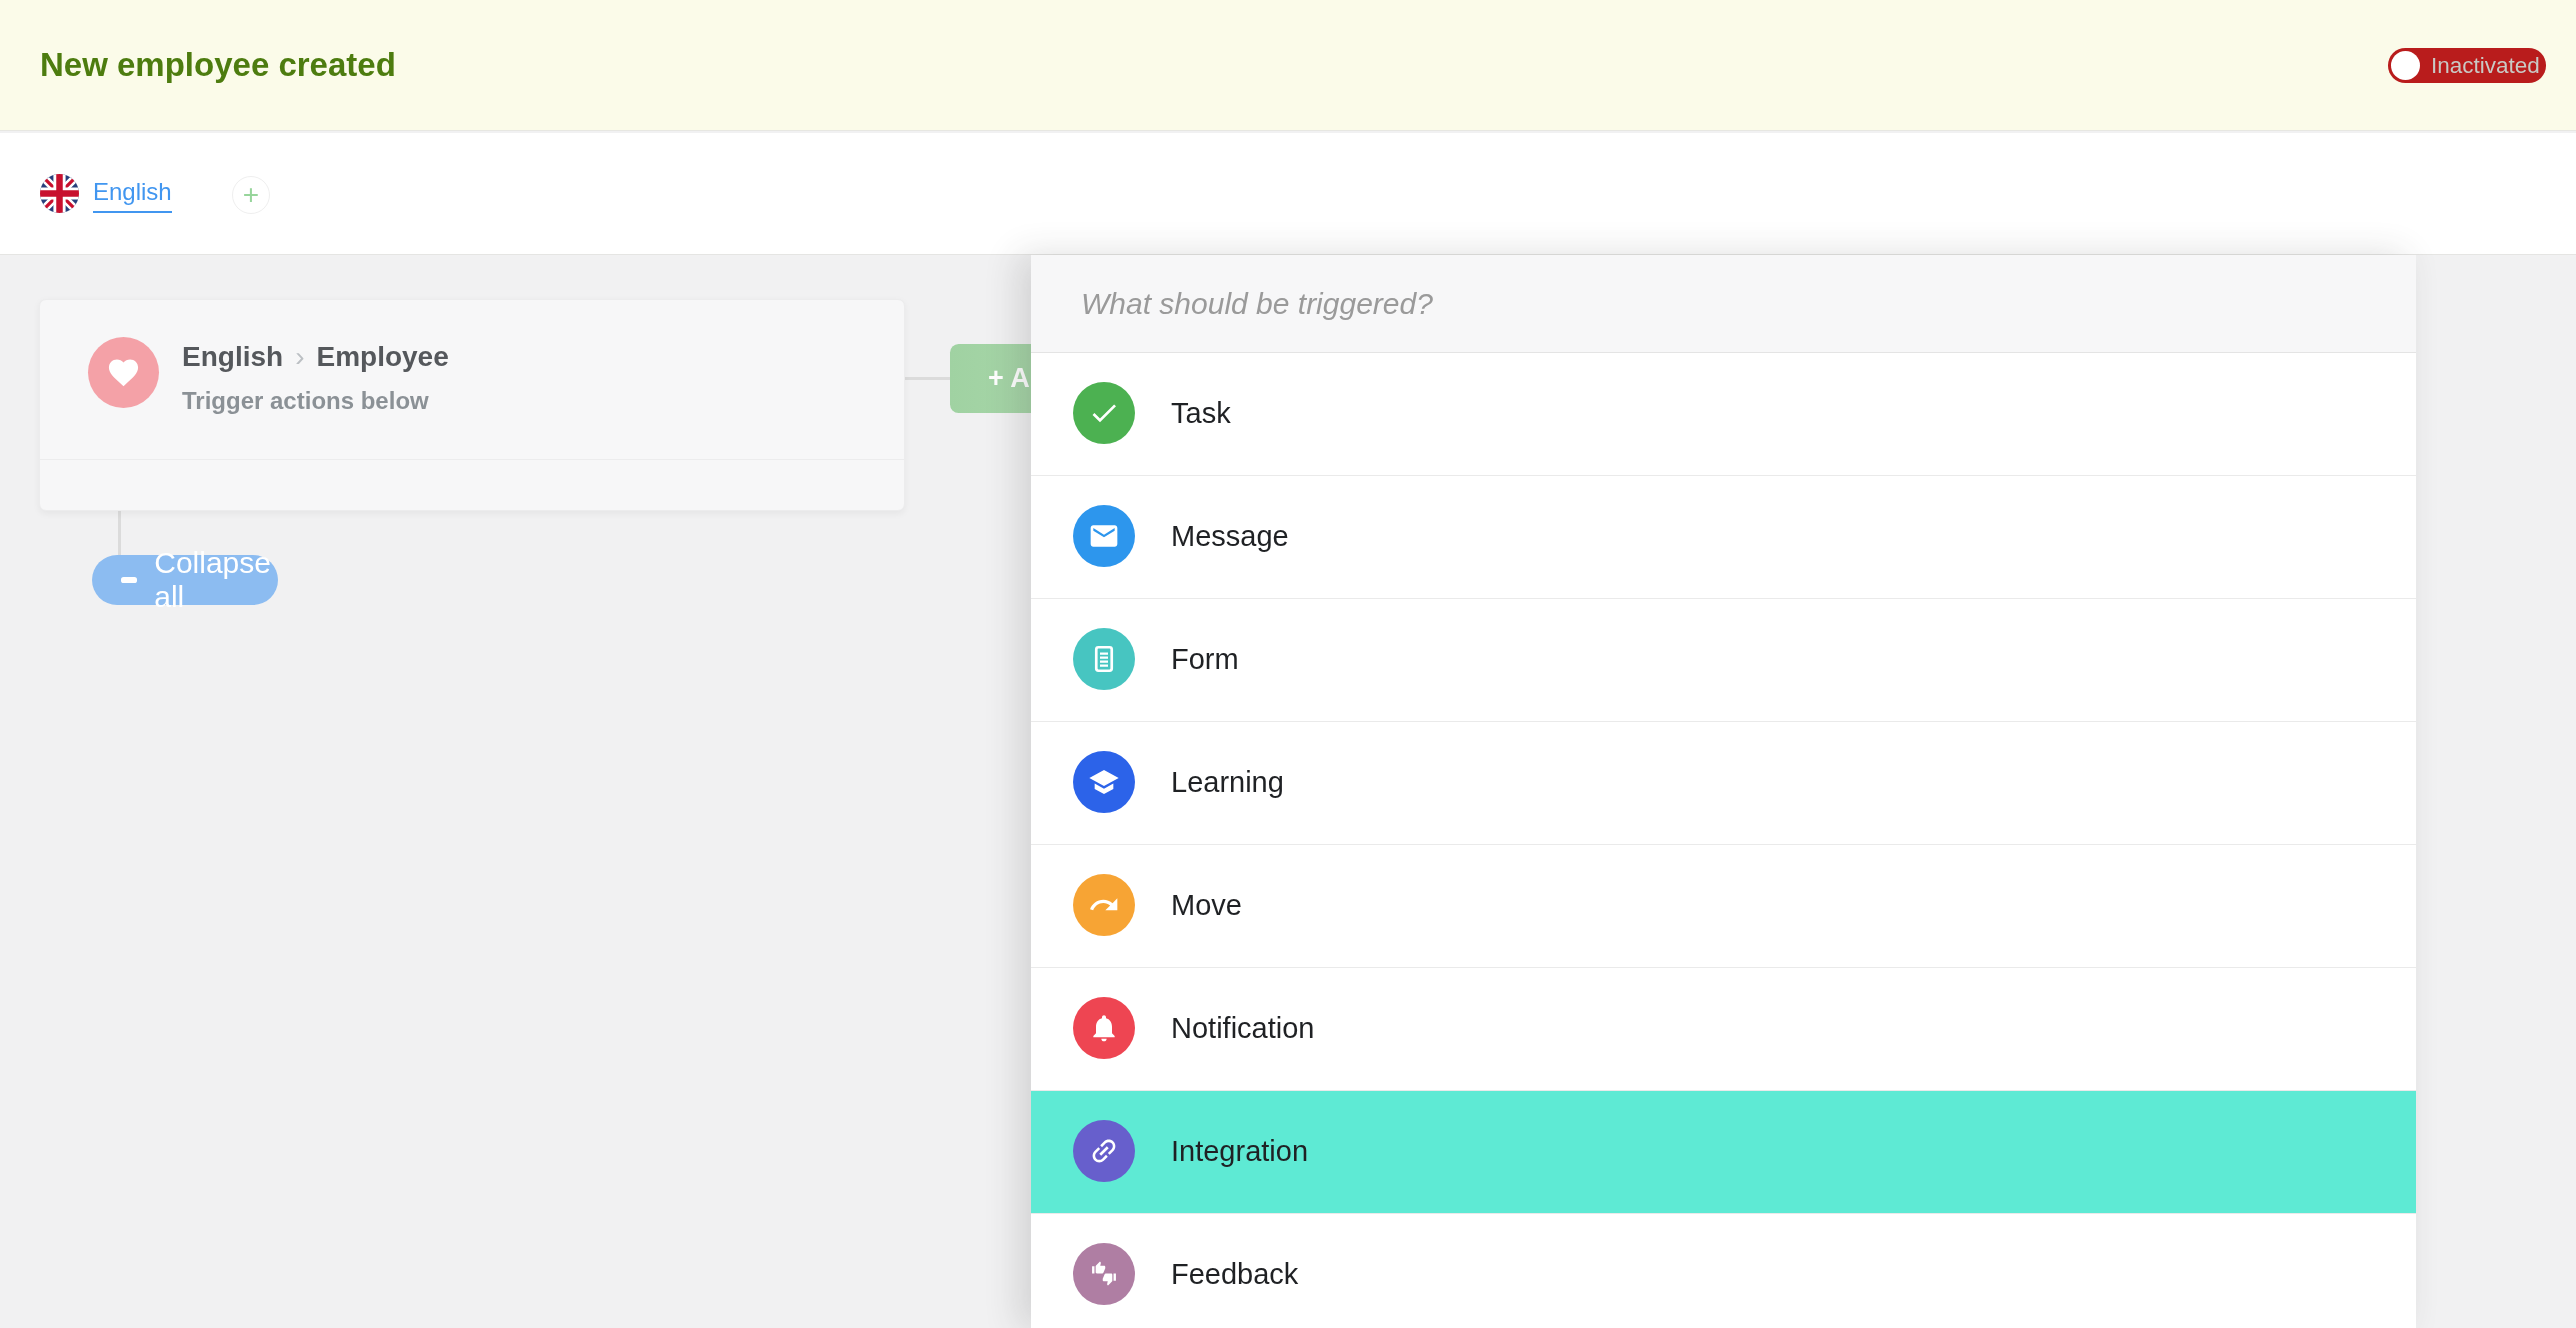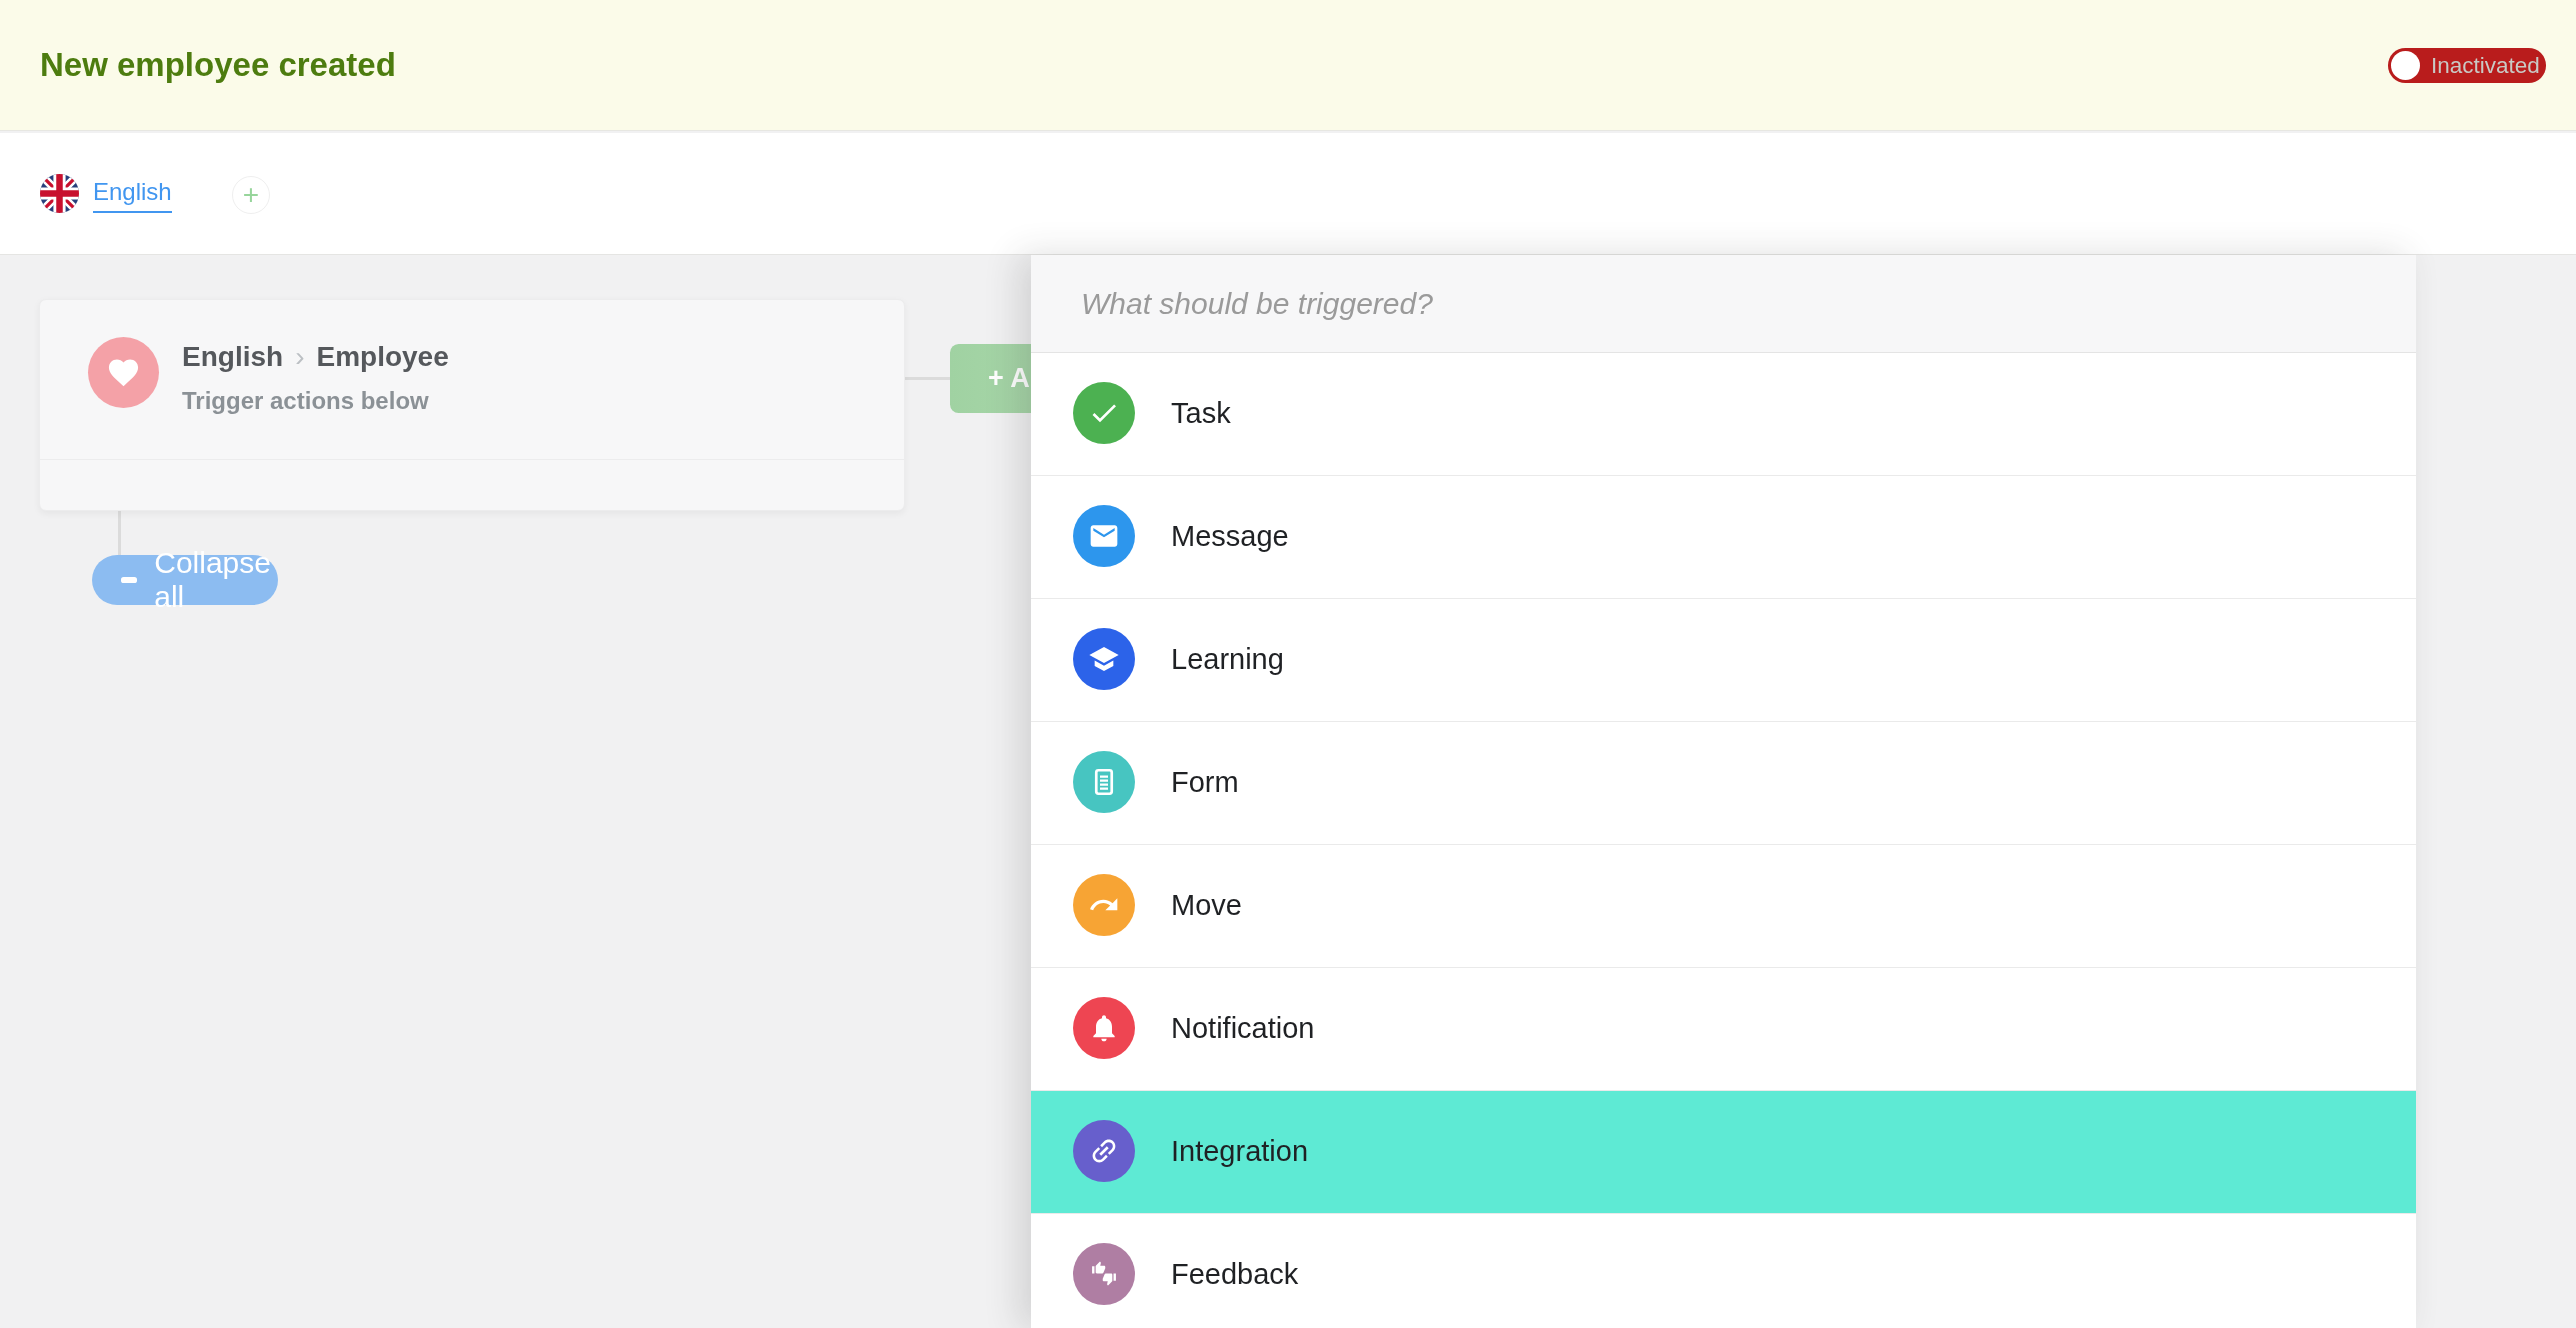--- a/index.html
+++ b/index.html
@@ -147,36 +147,36 @@
   <div class="row">
     <span class="row-circle" style="background-color: rgb(45, 150, 237);">
       <svg viewBox="0 0 24 24" fill="#FFFFFF">
           <path d="M20 4H4c-1.1 0-2 .9-2 2v12c0 1.1.9 2 2 2h16c1.1 0 2-.9 2-2V6c0-1.1-.9-2-2-2zm0 4l-8 5-8-5V6l8 5 8-5v2z"></path>
         </svg>
     </span>
     <span class="row-label">Message</span>
   </div>
 
   <div class="row">
-    <span class="row-circle" style="background-color: rgb(44, 99, 233);">
-      <svg viewBox="0 0 24 24" fill="#FFFFFF">
-          <path d="M12 3L1 9l11 6 11-6-11-6zM5 13.18v4L12 21l7-3.82v-4L12 17l-7-3.82z"></path>
-        </svg>
-    </span>
-    <span class="row-label">Learning</span>
-  </div>
-
-  <div class="row">
     <span class="row-circle" style="background-color: rgb(71, 197, 193);">
       <svg viewBox="0 0 24 24" fill="none">
         <rect x="6.2" y="3.2" width="11.6" height="17.6" rx="1.6" stroke="#FFFFFF" stroke-width="2"></rect>
         <path d="M9 8h6M9 11h6M9 14h6M9 17h6" stroke="#FFFFFF" stroke-width="1.8"></path>
       </svg>
     </span>
     <span class="row-label">Form</span>
+  </div>
+
+  <div class="row">
+    <span class="row-circle" style="background-color: rgb(44, 99, 233);">
+      <svg viewBox="0 0 24 24" fill="#FFFFFF">
+          <path d="M12 3L1 9l11 6 11-6-11-6zM5 13.18v4L12 21l7-3.82v-4L12 17l-7-3.82z"></path>
+        </svg>
+    </span>
+    <span class="row-label">Learning</span>
   </div>
 
   <div class="row">
     <span class="row-circle" style="background-color: rgb(247, 164, 52);">
       <svg viewBox="0 0 24 24" fill="#FFFFFF">
           <path d="M18.4 10.6C16.55 8.99 14.15 8 11.5 8c-4.65 0-8.58 3.03-9.96 7.22L3.9 16c1.05-3.19 4.05-5.5 7.6-5.5 1.95 0 3.73.72 5.12 1.88L13 16h9V7l-3.6 3.6z"></path>
         </svg>
     </span>
     <span class="row-label">Move</span>
   </div>

